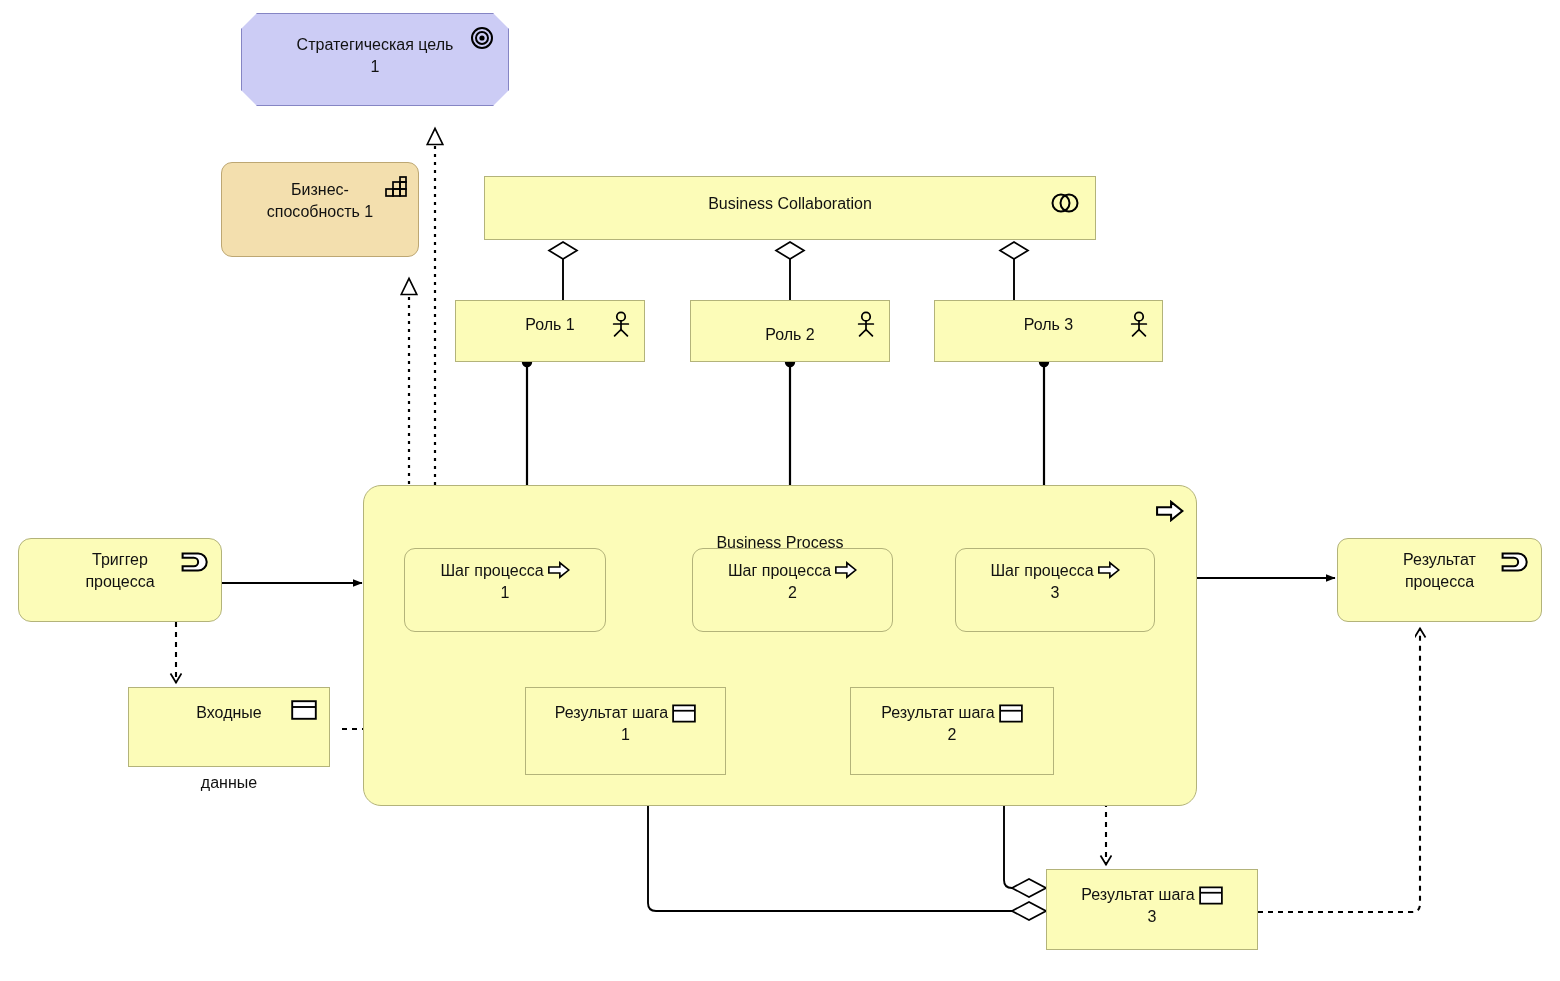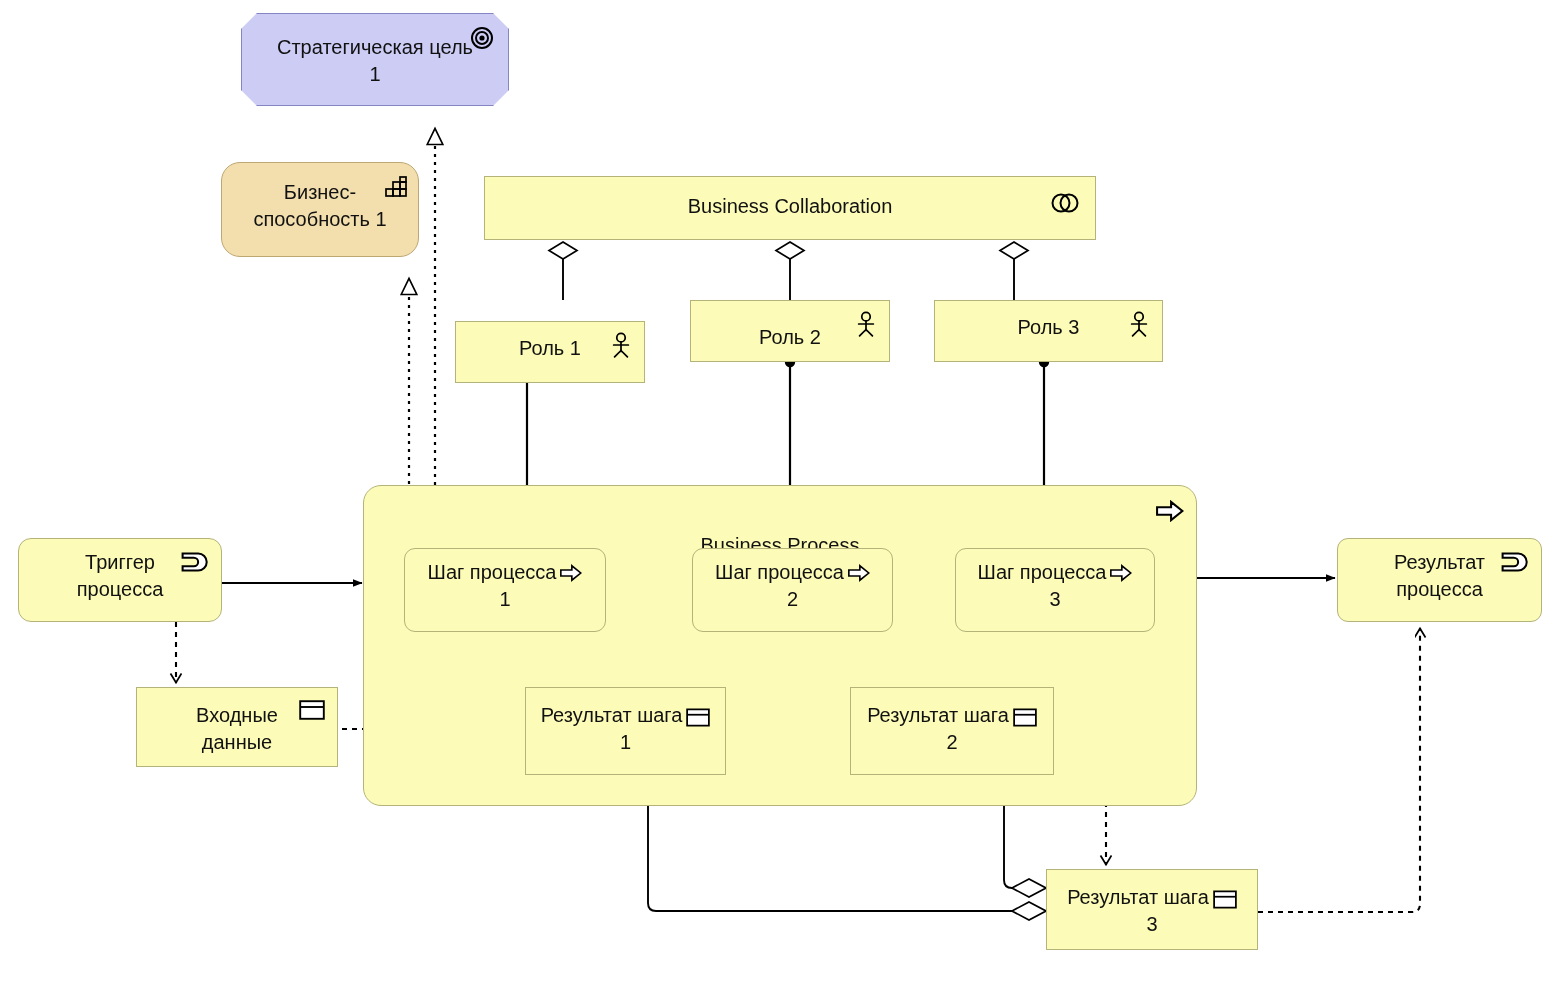--- a/index.html
+++ b/index.html
@@ -24,21 +24,21 @@
     width: 1560px;
     height: 981px;
     pointer-events: none;
   }
   .node {
     position: absolute;
     box-sizing: border-box;
     border: 1px solid #b3b37a;
     background: #fcfcb8;
     color: #111111;
-    font-size: 20px;
+    font-size: 16px;
     line-height: 1.35;
     text-align: center;
     display: flex;
     flex-direction: column;
     align-items: center;
     justify-content: flex-start;
     padding-top: 10px;
   }
   .node .lbl {
     display: block;
@@ -75,46 +75,46 @@
     background: #ccccf5;
     border: 1px solid #8585c4;
     -webkit-clip-path: polygon(16px 0, calc(100% - 16px) 0, 100% 16px, 100% calc(100% - 16px), calc(100% - 16px) 100%, 16px 100%, 0 calc(100% - 16px), 0 16px);
     clip-path: polygon(16px 0, calc(100% - 16px) 0, 100% 16px, 100% calc(100% - 16px), calc(100% - 16px) 100%, 16px 100%, 0 calc(100% - 16px), 0 16px);
     padding-top: 20px;
   }
   #capability {
     left: 221px; top: 162px; width: 198px; height: 95px;
     background: #f3dfae;
     border: 1px solid #bda773;
-    border-radius: 19px;
+    border-radius: 11px;
     padding-top: 16px;
   }
   #collab {
     left: 484px; top: 176px; width: 612px; height: 64px;
     padding-top: 16px;
   }
-  #role1 { left: 455px; top: 300px; width: 190px; height: 62px; padding-top: 13px; margin-top: 21px; }
+  #role1 { left: 455px; top: 300px; width: 190px; height: 62px; padding-top: 13px; }
   #role2 { left: 690px; top: 300px; width: 200px; height: 62px; padding-top: 23px; }
   #role3 { left: 934px; top: 300px; width: 229px; height: 62px; padding-top: 13px; }
 
   #process {
     left: 363px; top: 485px; width: 834px; height: 321px;
     border-radius: 18px;
     padding-top: 13px;
   }
   #process .lbl { padding: 0 40px; margin-top: 33px; }
 
   #step1 { left: 404px; top: 548px; width: 202px; height: 84px; border-radius: 11px; padding-top: 10px; }
   #step2 { left: 692px; top: 548px; width: 201px; height: 84px; border-radius: 11px; padding-top: 10px; }
   #step3 { left: 955px; top: 548px; width: 200px; height: 84px; border-radius: 11px; padding-top: 10px; }
 
   #trigger { left: 18px; top: 538px; width: 204px; height: 84px; border-radius: 13px; padding-top: 10px; }
   #outcome { left: 1337px; top: 538px; width: 205px; height: 84px; border-radius: 11px; padding-top: 10px; }
 
-  #indata { left: 136px; top: 687px; width: 202px; height: 80px; padding-top: 14px; }
+  #indata { left: 128px; top: 687px; width: 202px; height: 80px; padding-top: 14px; gap: 48px; }
   #res1   { left: 525px; top: 687px; width: 201px; height: 88px; padding-top: 14px; }
   #res2   { left: 850px; top: 687px; width: 204px; height: 88px; padding-top: 14px; }
   #res3   { left: 1046px; top: 869px; width: 212px; height: 81px; padding-top: 14px; }
 
   .node .lbl, .node .sub { pointer-events: none; }
 </style>
 </head>
 <body>
 
 <div id="canvas">

